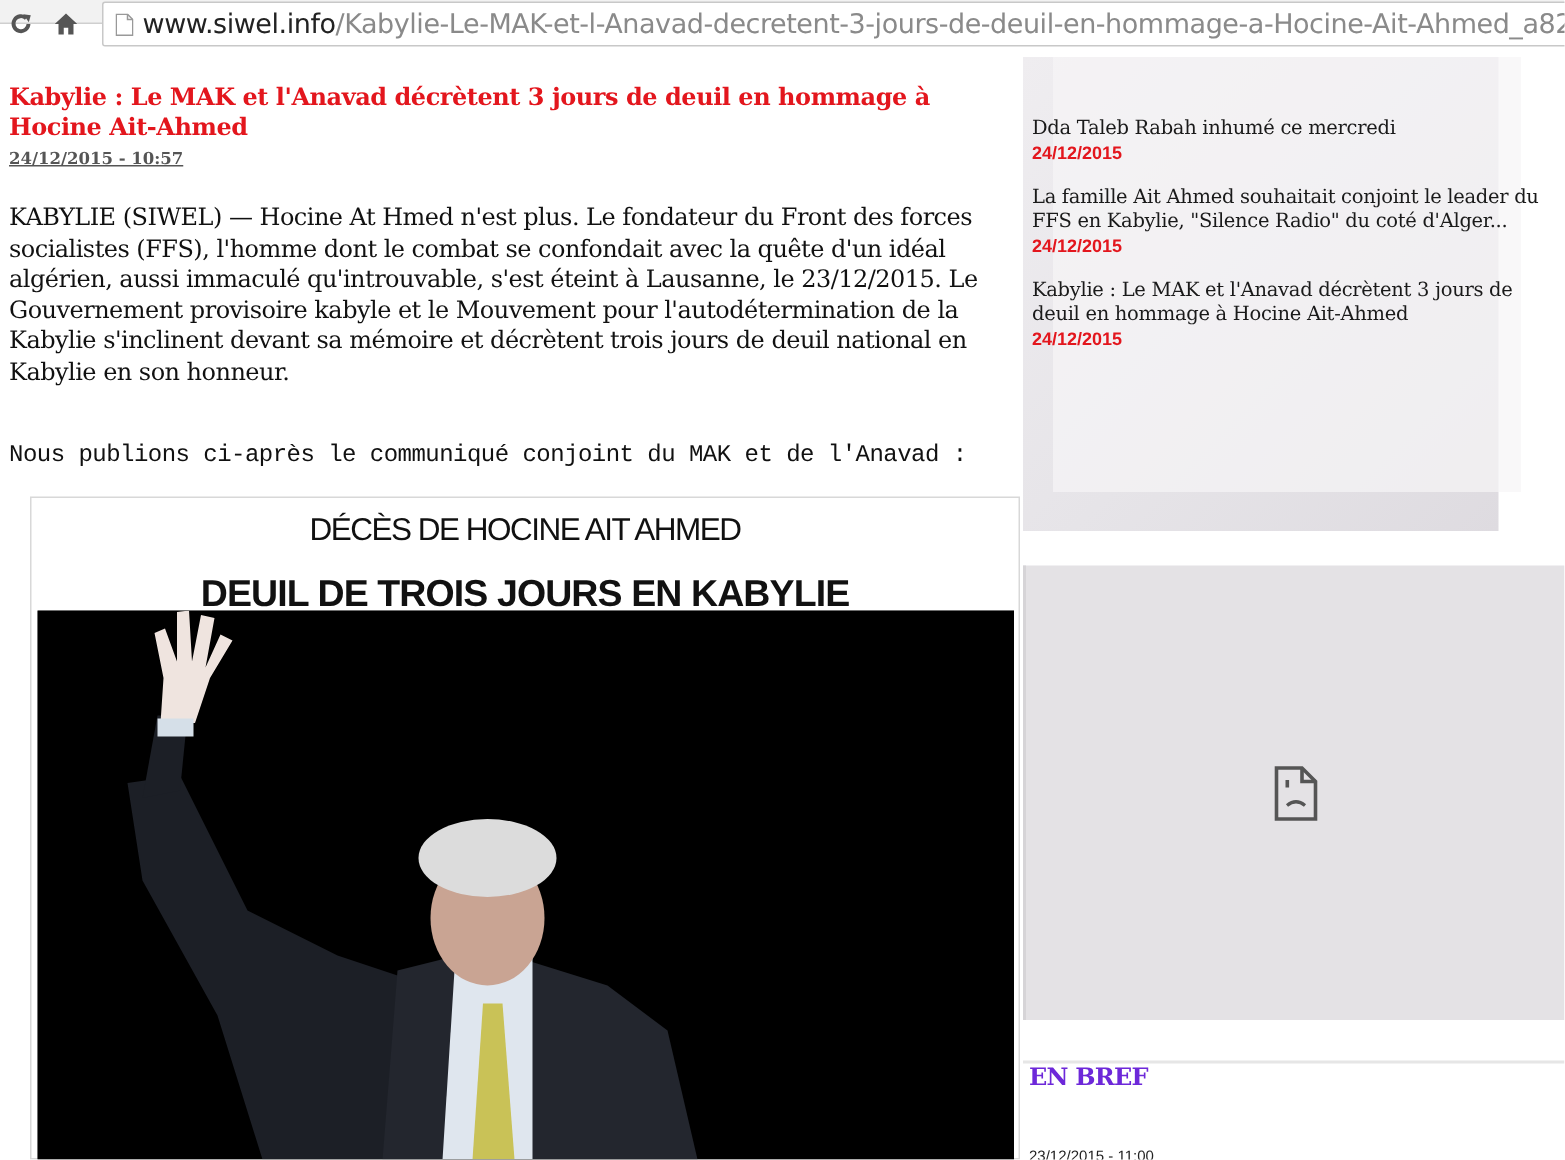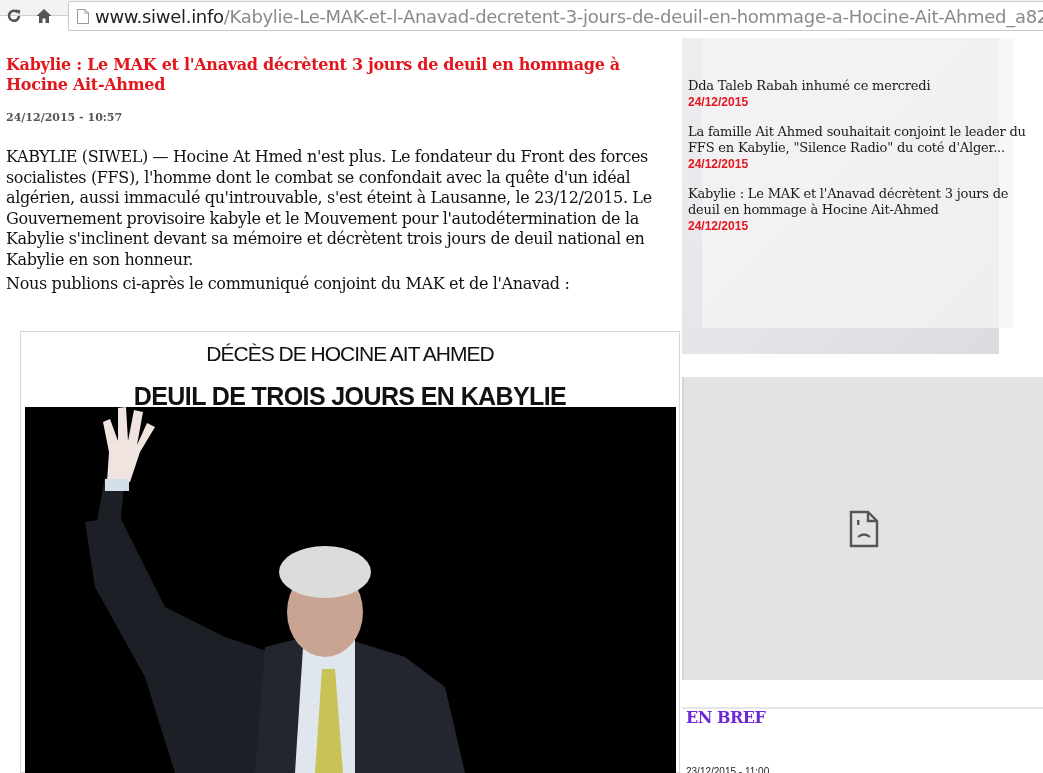--- a/index.html
+++ b/index.html
@@ -20,23 +20,23 @@
     display: flex; align-items: center; overflow: hidden; white-space: nowrap;
   }
   .page-icon { margin-left: 8px; margin-right: 6px; display: flex; }
   .url { font-family: "DejaVu Sans", sans-serif; font-size: 18px; letter-spacing: -0.3px; }
   .url-host { color: #222222; }
   .url-path { color: #8a8a8a; }
 
   
   .article { position: absolute; left: 6px; top: 55px; width: 660px; }
   .title { color: #e3161d; font-weight: bold; font-size: 16px; line-height: 20px; font-family: "DejaVu Serif", serif; letter-spacing: -0.3px; }
-  .date { color: #555; font-size: 11px; font-weight: bold; margin-top: 16px; line-height: 14px; }
+  .date { color: #555; font-size: 11px; font-weight: bold; margin-top: 4px; line-height: 14px; text-decoration: underline; }
   .body-text { margin-top: 22px; font-size: 16px; line-height: 20.5px; color: #111; letter-spacing: -0.35px; }
-  .body-text p + p { margin-top: 4px; }
+  .body-text p + p { margin-top: 35px; font-family: Liberation Mono, monospace; }
 
   .figure {
     position: absolute; left: 20px; top: 331px; width: 660px; height: 442px;
     border: 1px solid #d8d8d8; background: #fff;
   }
   .fig-head { text-align: center; font-family: "Liberation Sans", sans-serif; color: #111; }
   .fig-l1 { font-size: 21px; margin-top: 10px; letter-spacing: -1px; }
   .fig-l2 { font-size: 25px; font-weight: bold; margin-top: 16px; letter-spacing: -0.6px; }
   .photo {
     position: absolute; left: 4px; top: 75px; width: 651px; height: 366px; background: #000; overflow: hidden;

